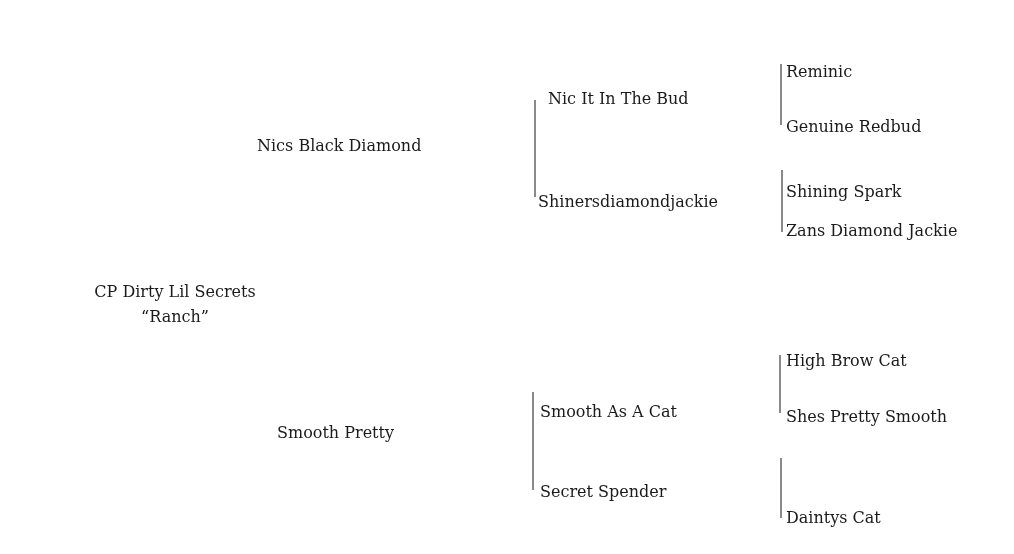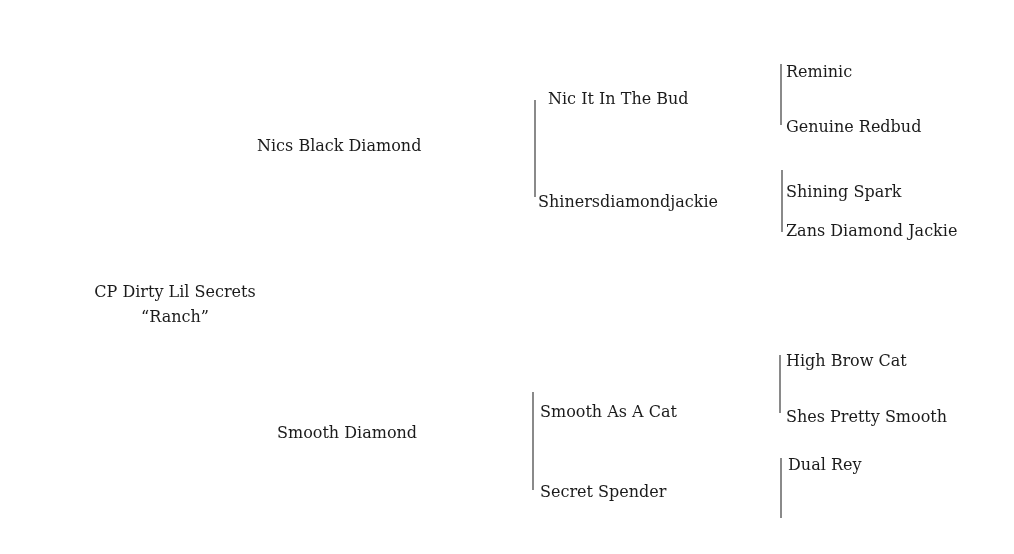--- a/index.html
+++ b/index.html
@@ -36,36 +36,36 @@
 <body>
 
 <div class="chart">
 
   <div class="node subject" style="left:30px; top:267px; width:290px;margin-top:12px;">
     <div>CP Dirty Lil Secrets</div>
     <div>“Ranch”</div>
   </div>
 
   <div class="node" style="left:257px; top:133px;">Nics Black Diamond</div>
-  <div class="node" style="left:277px; top:420px;">Smooth Diamond</div>
+  <div class="node" style="left:277px; top:420px;">Smooth Pretty</div>
 
   <div class="node" style="left:548px; top:86px;">Nic It In The Bud</div>
   <div class="node" style="left:538px; top:189px;">Shinersdiamondjackie</div>
 
   <div class="node" style="left:540px; top:375px;margin-top:24px;">Smooth As A Cat</div>
   <div class="node" style="left:540px; top:479px;">Secret Spender</div>
 
   <div class="node" style="left:786px; top:59px;">Reminic</div>
   <div class="node" style="left:786px; top:114px;">Genuine Redbud</div>
   <div class="node" style="left:786px; top:163px;margin-top:16px;">Shining Spark</div>
   <div class="node" style="left:786px; top:218px;">Zans Diamond Jackie</div>
 
   <div class="node" style="left:786px; top:348px;">High Brow Cat</div>
   <div class="node" style="left:786px; top:404px;">Shes Pretty Smooth</div>
-  <div class="node" style="left:788px; top:452px;">Dual Rey</div>
+  <div class="node" style="left:786px; top:505px;">Daintys Cat</div>
 
   <div class="vline" style="left:534px; top:100px; height:97px;"></div>
   <div class="vline" style="left:780px; top:64px; height:61px;"></div>
   <div class="vline" style="left:781px; top:170px; height:62px;"></div>
   <div class="vline" style="left:532px; top:392px; height:98px;"></div>
   <div class="vline" style="left:779px; top:355px; height:58px;"></div>
   <div class="vline" style="left:780px; top:458px; height:60px;"></div>
 
 </div>
 

